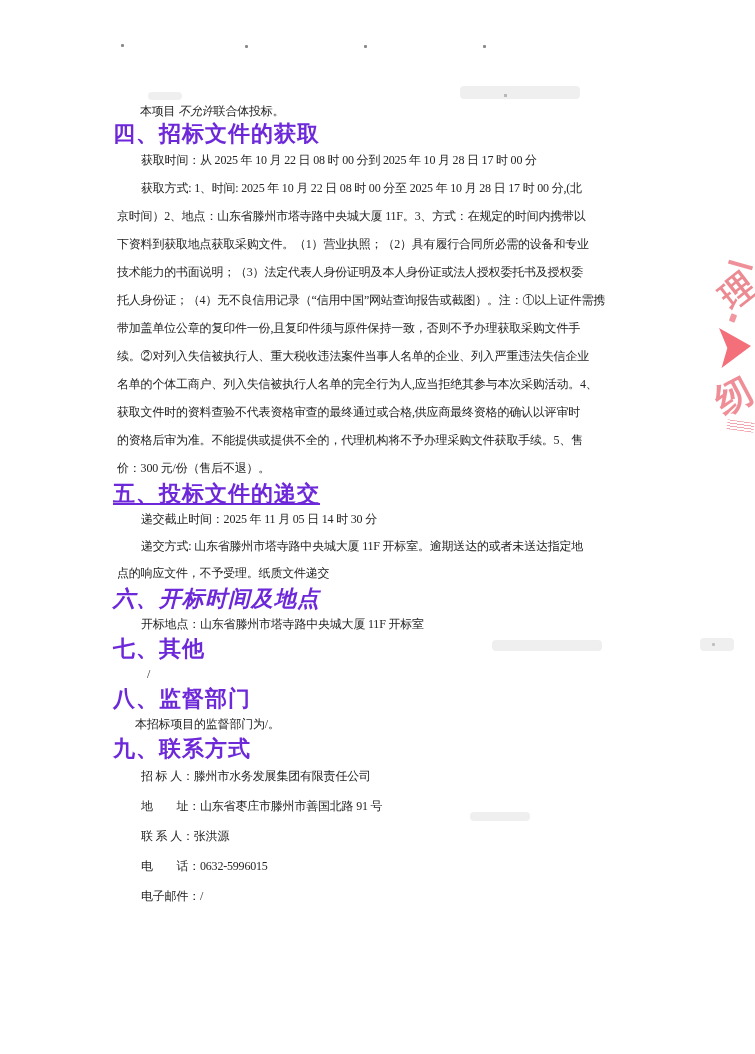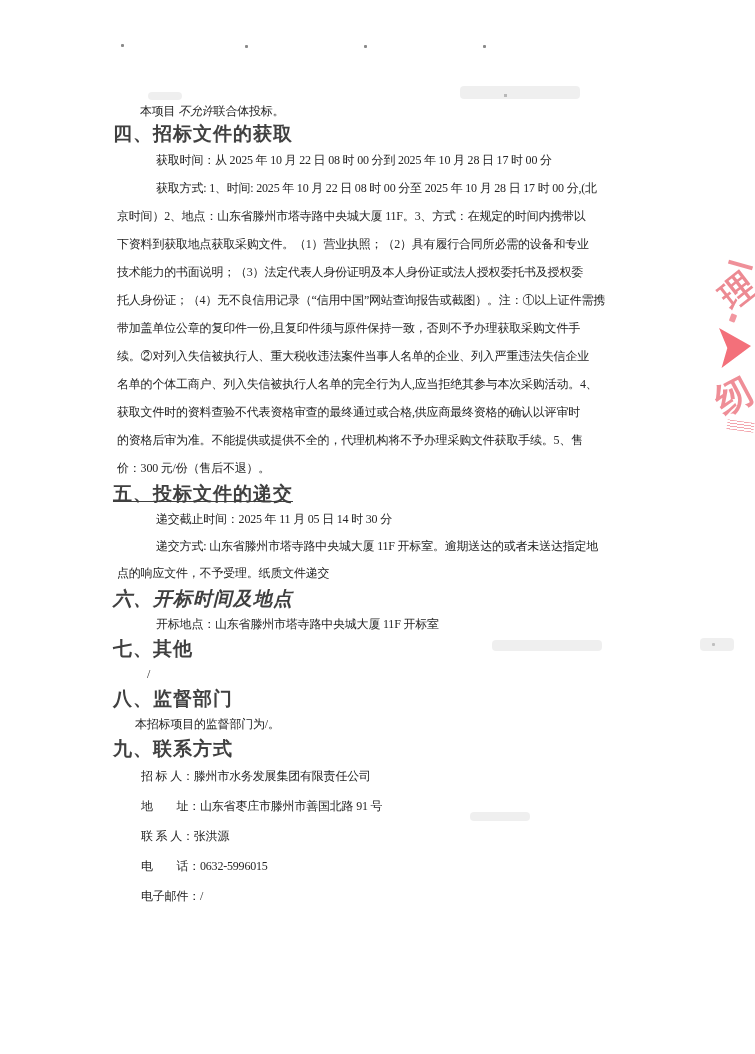--- a/index.html
+++ b/index.html
@@ -15,39 +15,39 @@
   .line{
     font-size:12px;
     line-height:28px;
     letter-spacing:-0.2px;
     white-space:nowrap;
     color:#242424;
   }
   .intro{line-height:22px;margin-left:23px;}
   .intro .em{font-style:italic;}
   h2.sec{
-    font-size:19px;
+    font-size:22px;
     font-weight:bold;
-    color:#404040;
+    color:#6d28d9;
     margin:0 0 0 -4px;
     line-height:24px;
     letter-spacing:1px;
     white-space:nowrap;
   }
   .h4{margin-top:21px;margin-bottom:9px;}
   .h5{margin-top:0;margin-bottom:11px;text-decoration:underline;}
   .h6{margin-top:-6px;margin-bottom:0;font-style:italic;}
   .h7{margin-top:-3px;margin-bottom:3px;}
   .h8{margin-top:0;margin-bottom:3px;}
   .h9{margin-top:-3px;margin-bottom:3px;}
   .s5 .line{line-height:27px;}
   .s6 .line{line-height:26px;}
   .s7 .line{line-height:26px;margin-left:30px;}
   .s8 .line{line-height:26px;margin-left:18px;}
-  .indent{margin-left:39px;}
+  .indent{margin-left:24px;}
   .contacts .line{line-height:30px;margin-left:24px;}
   
   .stamp{position:absolute;top:0;left:0;width:755px;height:1054px;pointer-events:none;}
   .stamp-dash{position:absolute;left:728px;top:263px;width:25px;height:4px;background:#ec7d87;transform:rotate(16deg);opacity:.85;}
   .stamp-char-top{position:absolute;left:721px;top:268px;font-size:34px;font-weight:bold;color:#e97680;transform:rotate(-38deg);opacity:.85;}
   .stamp-dot{position:absolute;left:730px;top:314px;width:6px;height:8px;background:#ef7d88;transform:rotate(20deg);opacity:.8;border-radius:1px;}
   .stamp-star{position:absolute;left:719px;top:328px;width:32px;height:40px;background:#f2606c;clip-path:polygon(0% 0%,100% 45%,8% 100%,26% 50%);opacity:.9;}
   .stamp-char-bottom{position:absolute;left:716px;top:372px;font-size:36px;font-weight:bold;color:#ed7b86;transform:rotate(-28deg);opacity:.85;}
   .stamp-hatch{position:absolute;left:727px;top:421px;width:27px;height:10px;transform:rotate(8deg);opacity:.75;
     background:repeating-linear-gradient(to bottom,#ef8a94 0px,#ef8a94 1px,transparent 1px,transparent 3px);}

